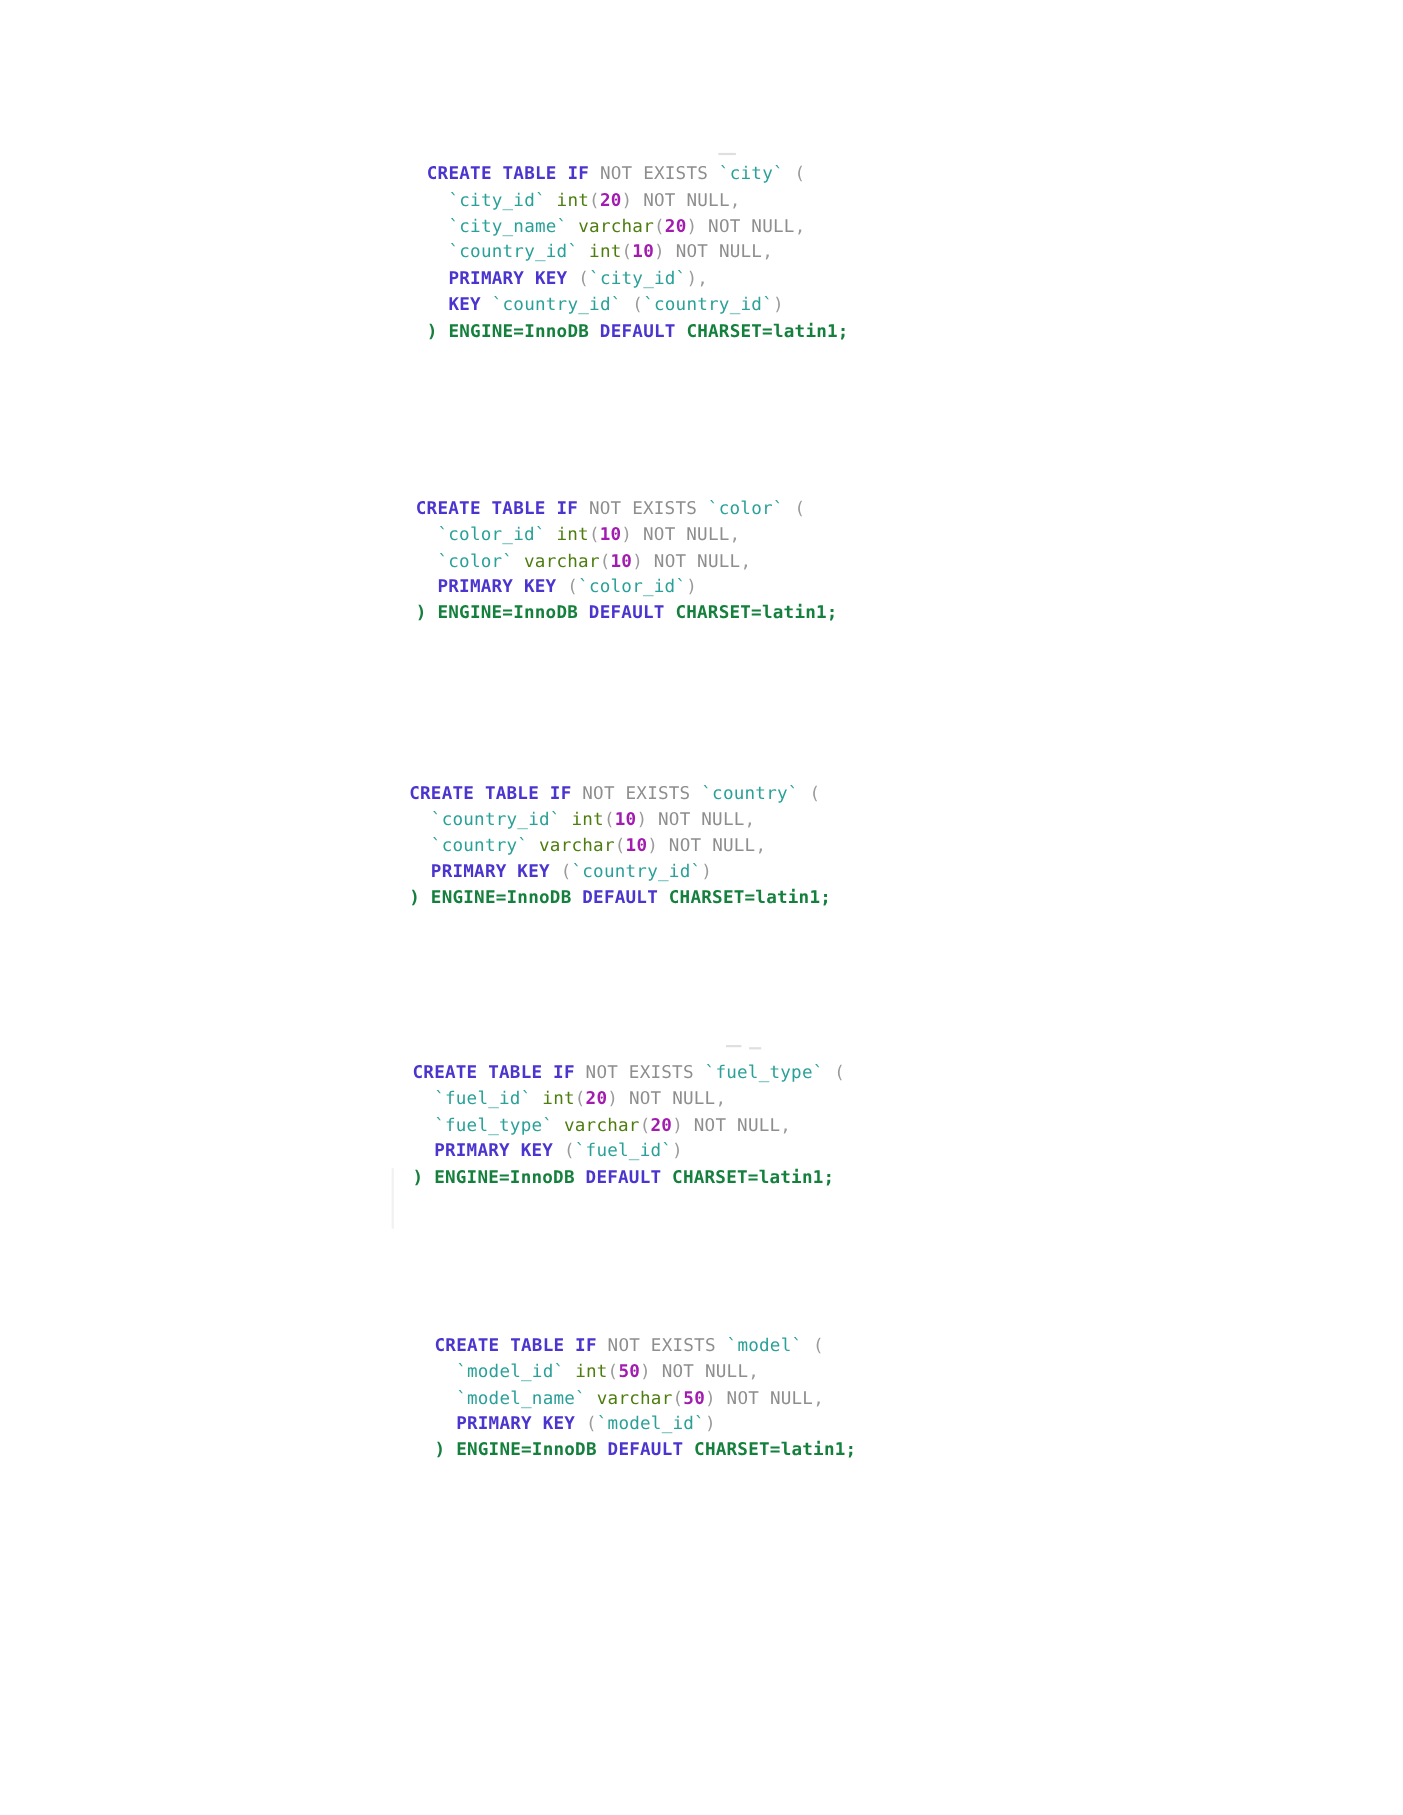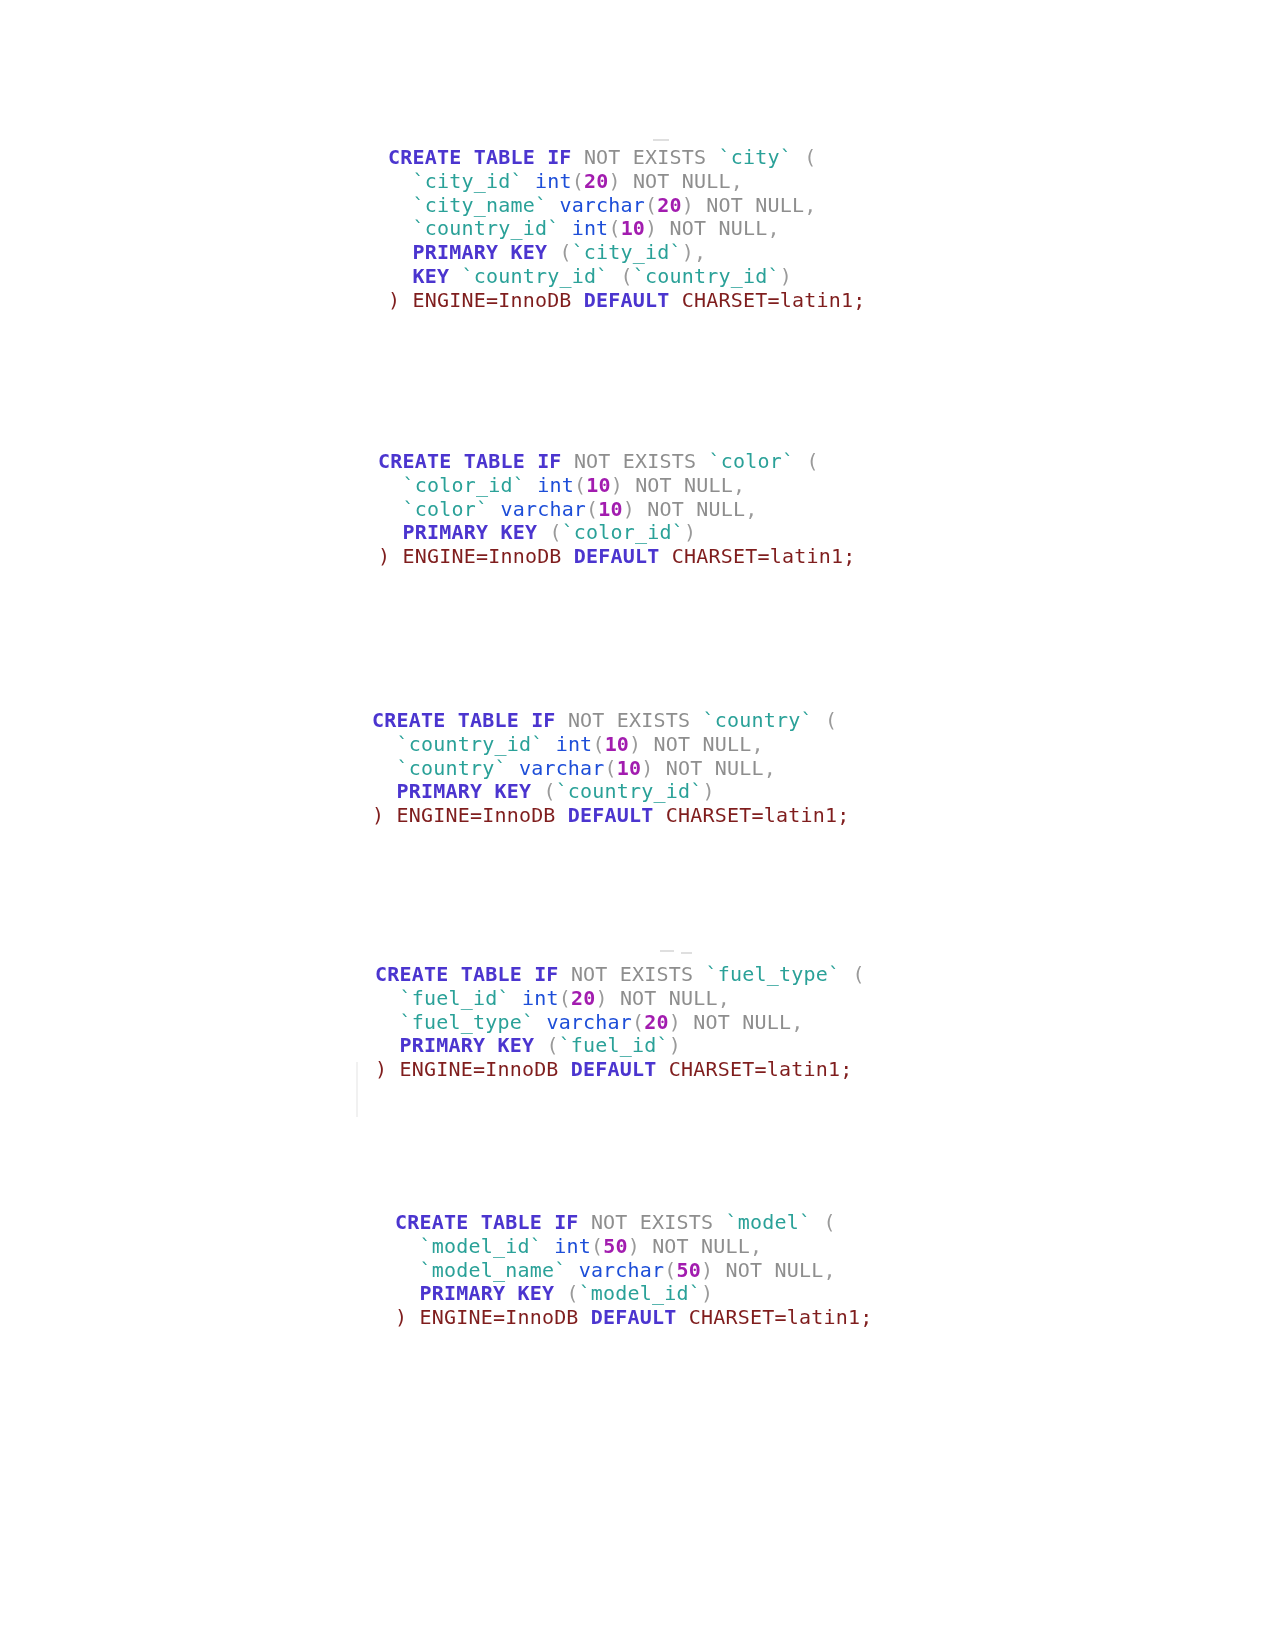--- a/index.html
+++ b/index.html
@@ -19,36 +19,36 @@
   .page {
     position: absolute;
     inset: 0;
     background: #ffffff;
   }
 
   .code-block {
     position: absolute;
     white-space: pre;
     font-family: "DejaVu Sans Mono", "Liberation Mono", monospace;
-    font-size: 20px;
+    font-size: 16px;
     line-height: 23.8px;
     letter-spacing: 0.2px;
     color: #8a8a8a;
   }
 
   .ln { display: block; min-height: 23.8px; }
 
   
   .kw      { color: #4b35cf; font-weight: bold; }
   .plain   { color: #8e8e8e; }                       
   .ident   { color: #2aa198; }
-  .type    { color: #1d4ed8; }                       
+  .type    { color: #4d7c0f; }                       
   .num     { color: #a21caf; font-weight: bold; }    
   .punct   { color: #9a9a9a; }                       
-  .engine  { color: #7f1d1d; }                       
+  .engine  { color: #15803d; font-weight: bold; }                       
 
   
   .artifact-dash {
     position: absolute;
     background: #d9d9d9;
     height: 2px;
     opacity: .85;
   }
   .artifact-rule {
     position: absolute;

